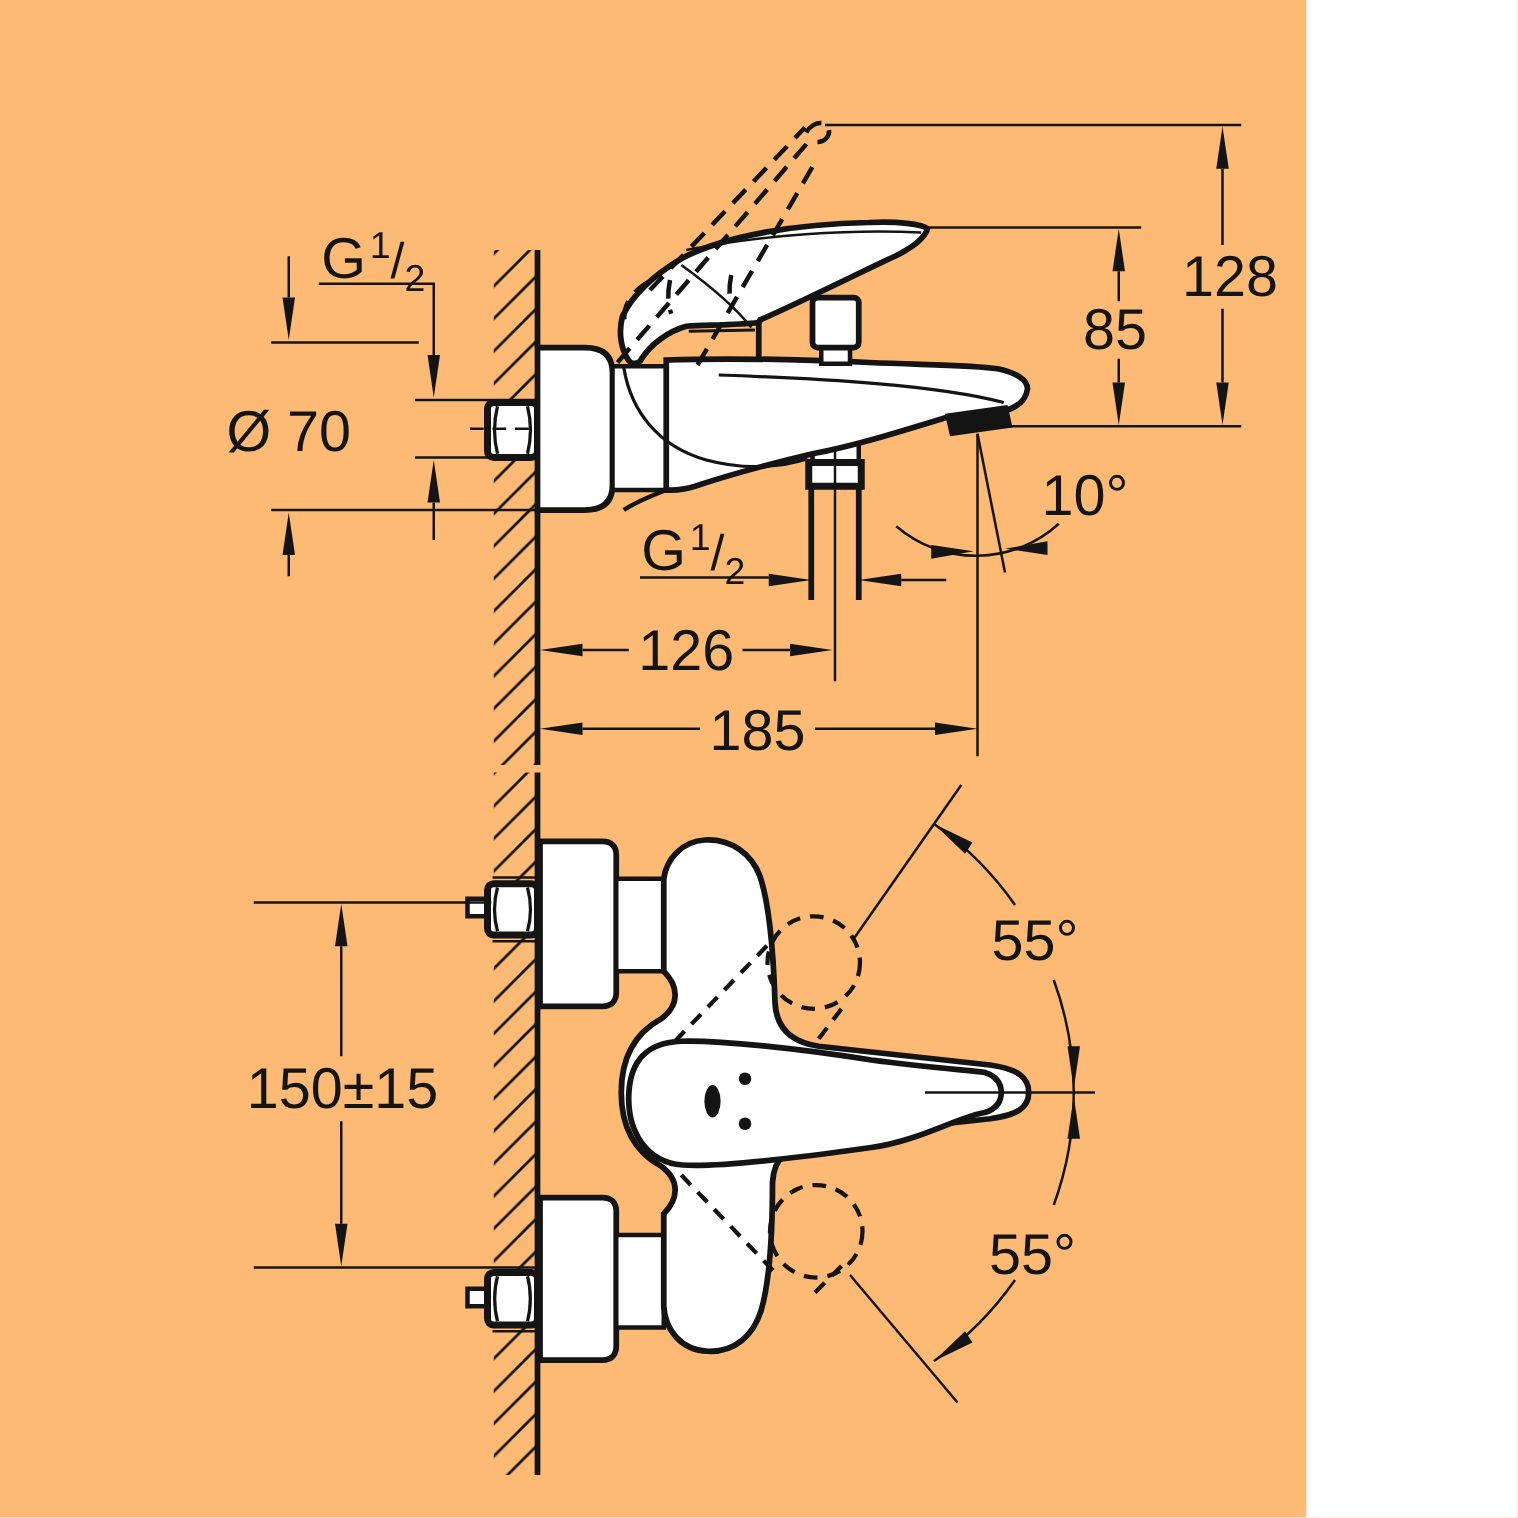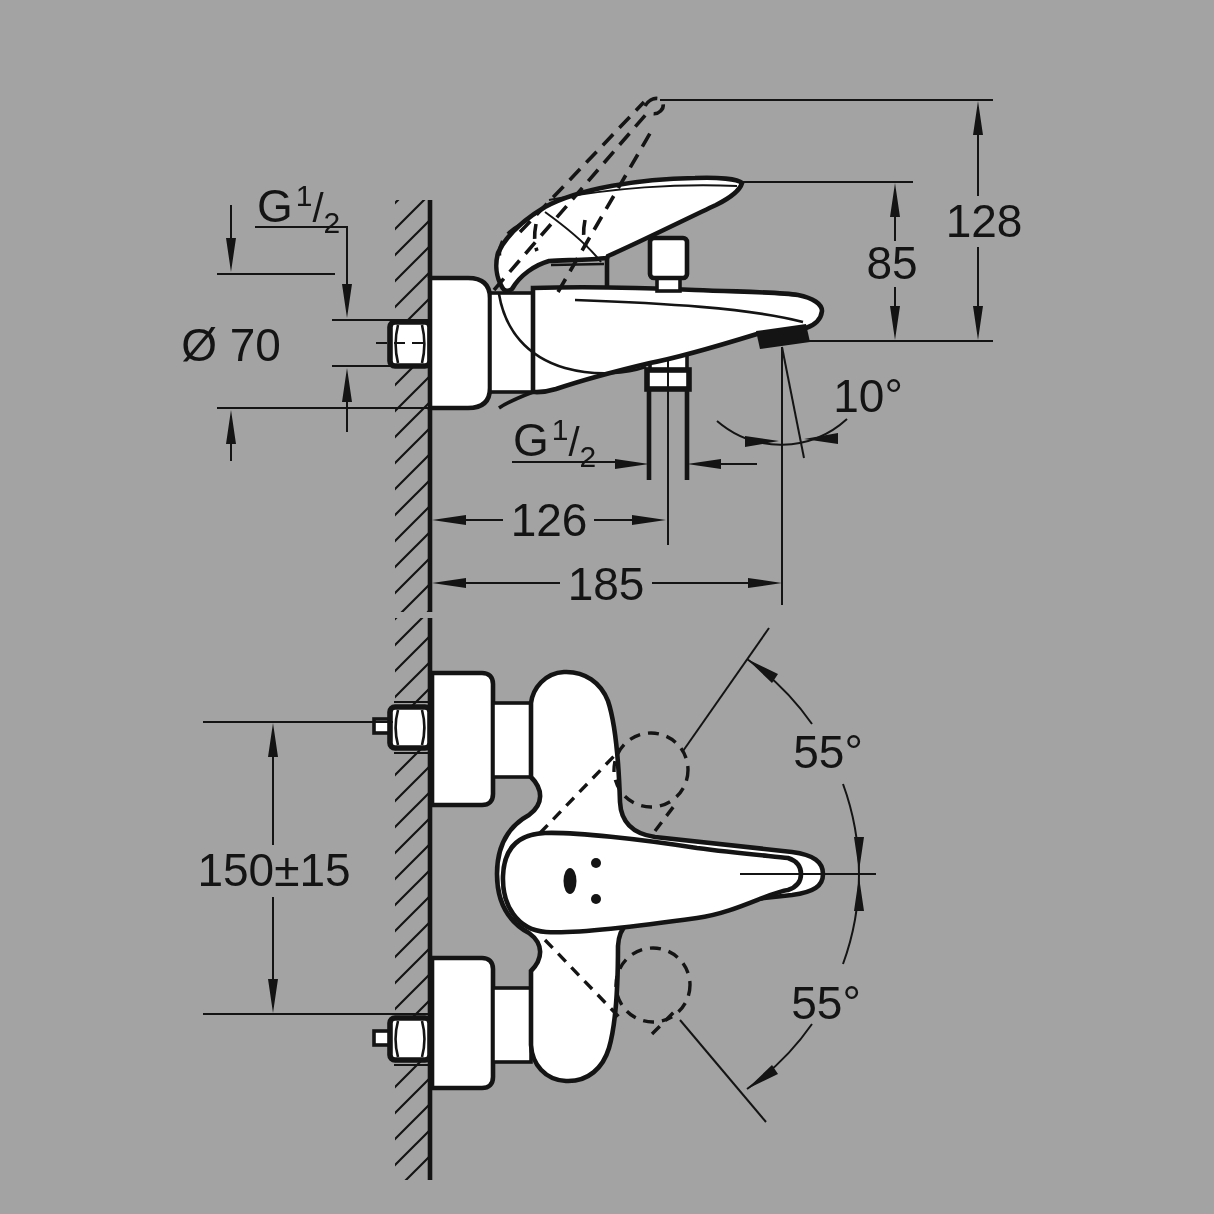--- a/index.html
+++ b/index.html
@@ -1,16 +1,16 @@
 <!DOCTYPE html>
 <html><head>
 <meta charset="utf-8">
 <style>
   html,body{margin:0;padding:0;background:#ffffff;}
-  .stage{width:1214px;height:1214px;position:relative;background:#a3a3a3;overflow:hidden;}
+  .stage{width:1045px;height:1214px;position:relative;background:#fdba74;overflow:hidden;}
   svg{display:block;}
   svg text{font-family:"Liberation Sans","DejaVu Sans",sans-serif;fill:#141414;}
   .ln{stroke:#141414;fill:none;}
   .thick{stroke-width:4.6;}
   .thick2{stroke-width:5.6;}
   .mid{stroke-width:3.6;}
   .thin{stroke-width:2;}
   .thin2{stroke-width:2.6;}
   .whitefill{fill:#ffffff;}
   .blackfill{fill:#141414;stroke:none;}

